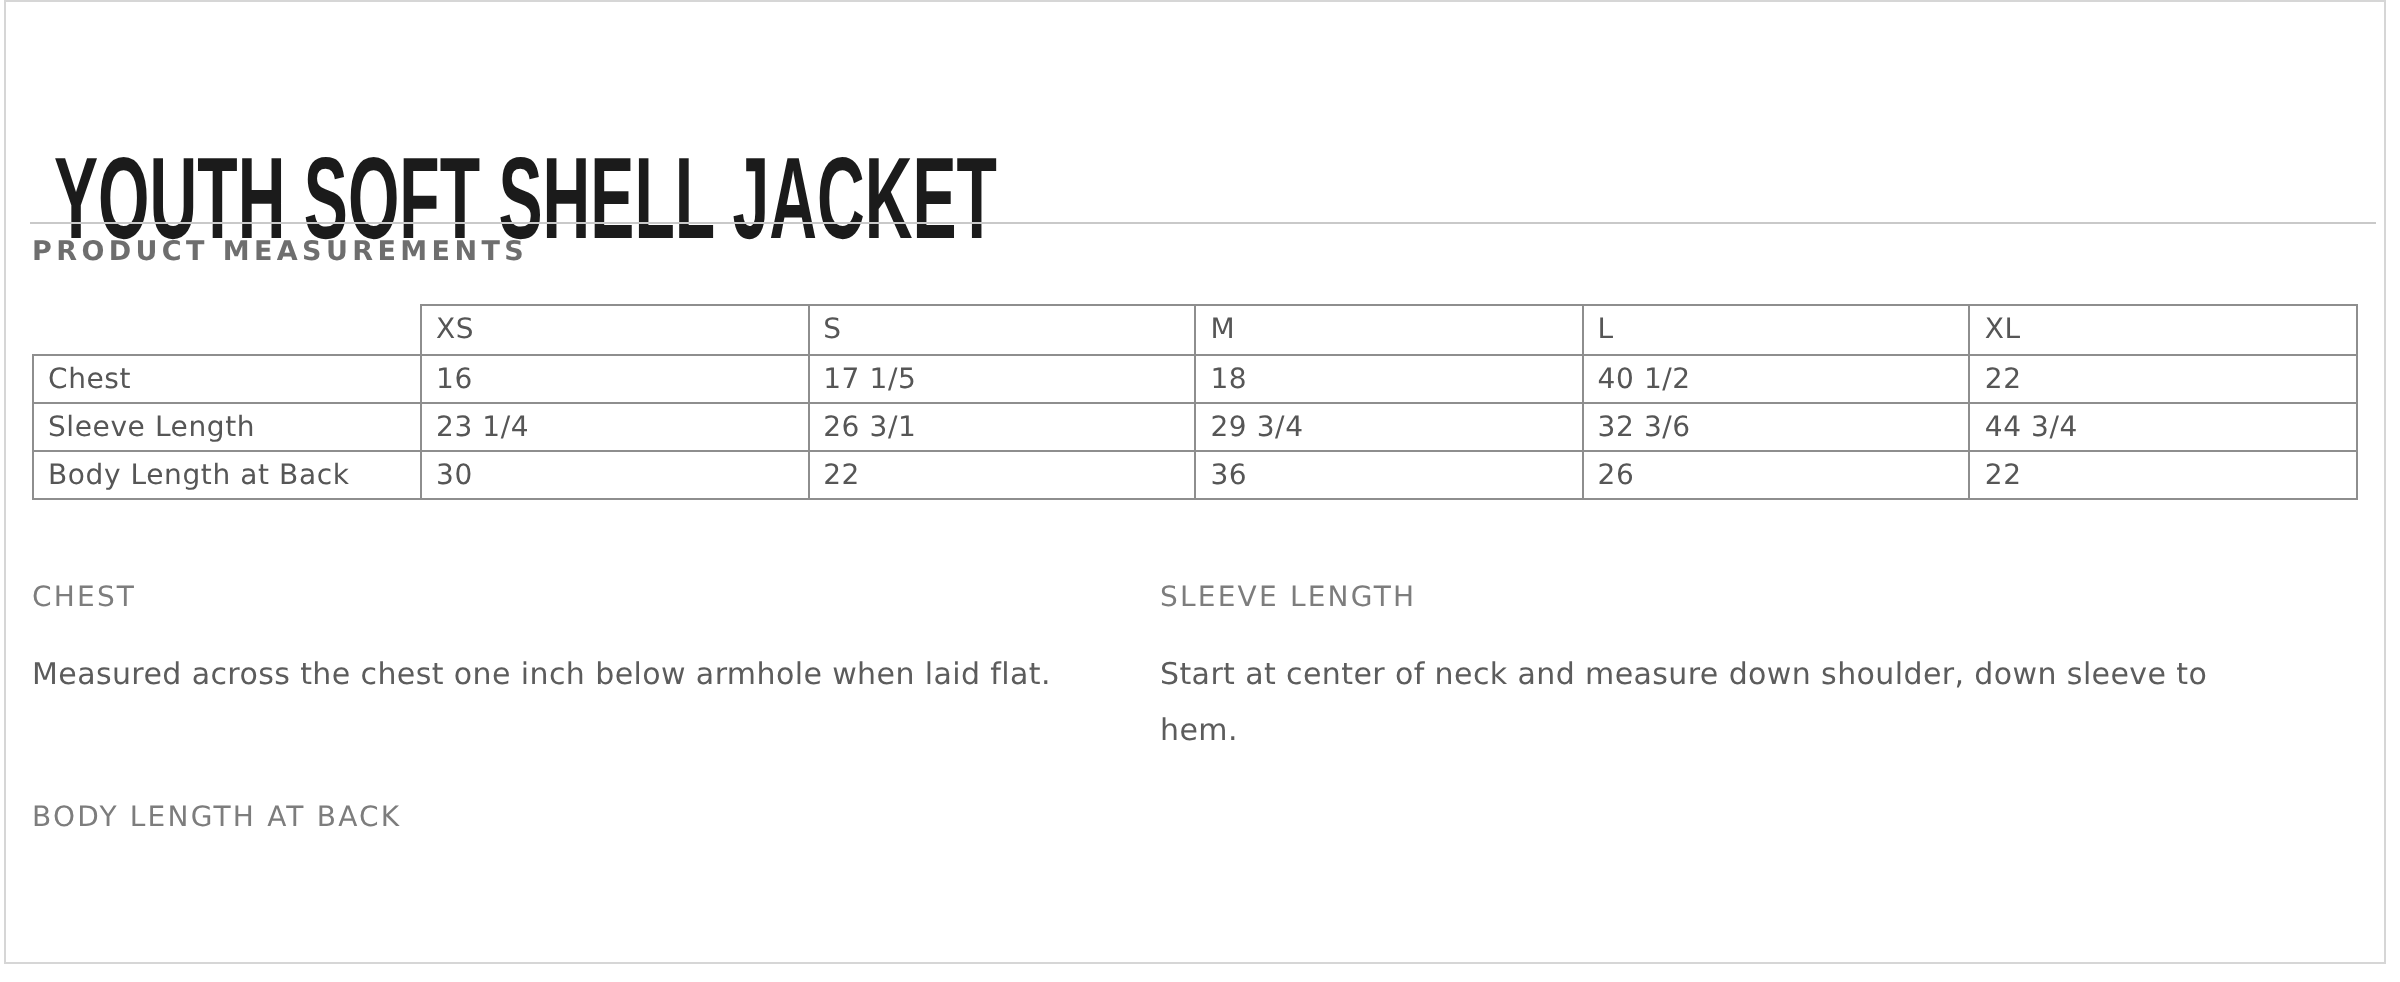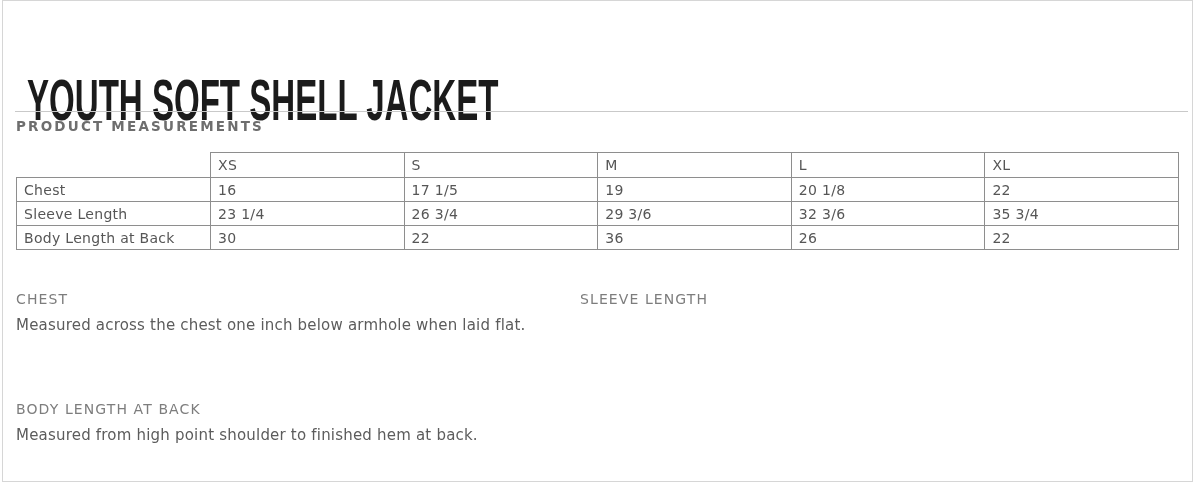--- a/index.html
+++ b/index.html
@@ -87,21 +87,21 @@
     position: absolute;
     max-width: 545px;
   }
   .def-heading {
     font-size: 14px;
     line-height: 20px;
     letter-spacing: 1.1px;
     color: #7d7d7d;
   }
   .def-text {
-    margin-top: 2px;
+    margin-top: 14px;
     font-size: 15px;
     line-height: 28px;
     letter-spacing: 0.2px;
     color: #5c5c5c;
   }
   .def-chest  { left: 13px;  top: 288px; }
   .def-sleeve { left: 577px; top: 288px; }
   .def-body   { left: 13px;  top: 398px; }
 </style>
 </head>
@@ -133,51 +133,51 @@
           <th>M</th>
           <th>L</th>
           <th>XL</th>
         </tr>
       </thead>
       <tbody>
         <tr>
           <td>Chest</td>
           <td>16</td>
           <td>17 1/5</td>
-          <td>19</td>
-          <td>20 1/8</td>
+          <td>18</td>
+          <td>40 1/2</td>
           <td>22</td>
         </tr>
         <tr>
           <td>Sleeve Length</td>
           <td>23 1/4</td>
-          <td>26 3/4</td>
-          <td>29 3/6</td>
+          <td>26 3/1</td>
+          <td>29 3/4</td>
           <td>32 3/6</td>
-          <td>35 3/4</td>
+          <td>44 3/4</td>
         </tr>
         <tr>
           <td>Body Length at Back</td>
           <td>30</td>
           <td>22</td>
           <td>36</td>
           <td>26</td>
           <td>22</td>
         </tr>
       </tbody>
     </table>
 
     <div class="def-block def-chest">
       <div class="def-heading">CHEST</div>
       <div class="def-text">Measured across the chest one inch below armhole when laid flat.</div>
     </div>
 
     <div class="def-block def-sleeve">
       <div class="def-heading">SLEEVE LENGTH</div>
+      <div class="def-text">Start at center of neck and measure down shoulder, down sleeve to hem.</div>
     </div>
 
     <div class="def-block def-body">
       <div class="def-heading">BODY LENGTH AT BACK</div>
-      <div class="def-text">Measured from high point shoulder to finished hem at back.</div>
     </div>
 
   </div>
 </div>
 
 </body></html>

